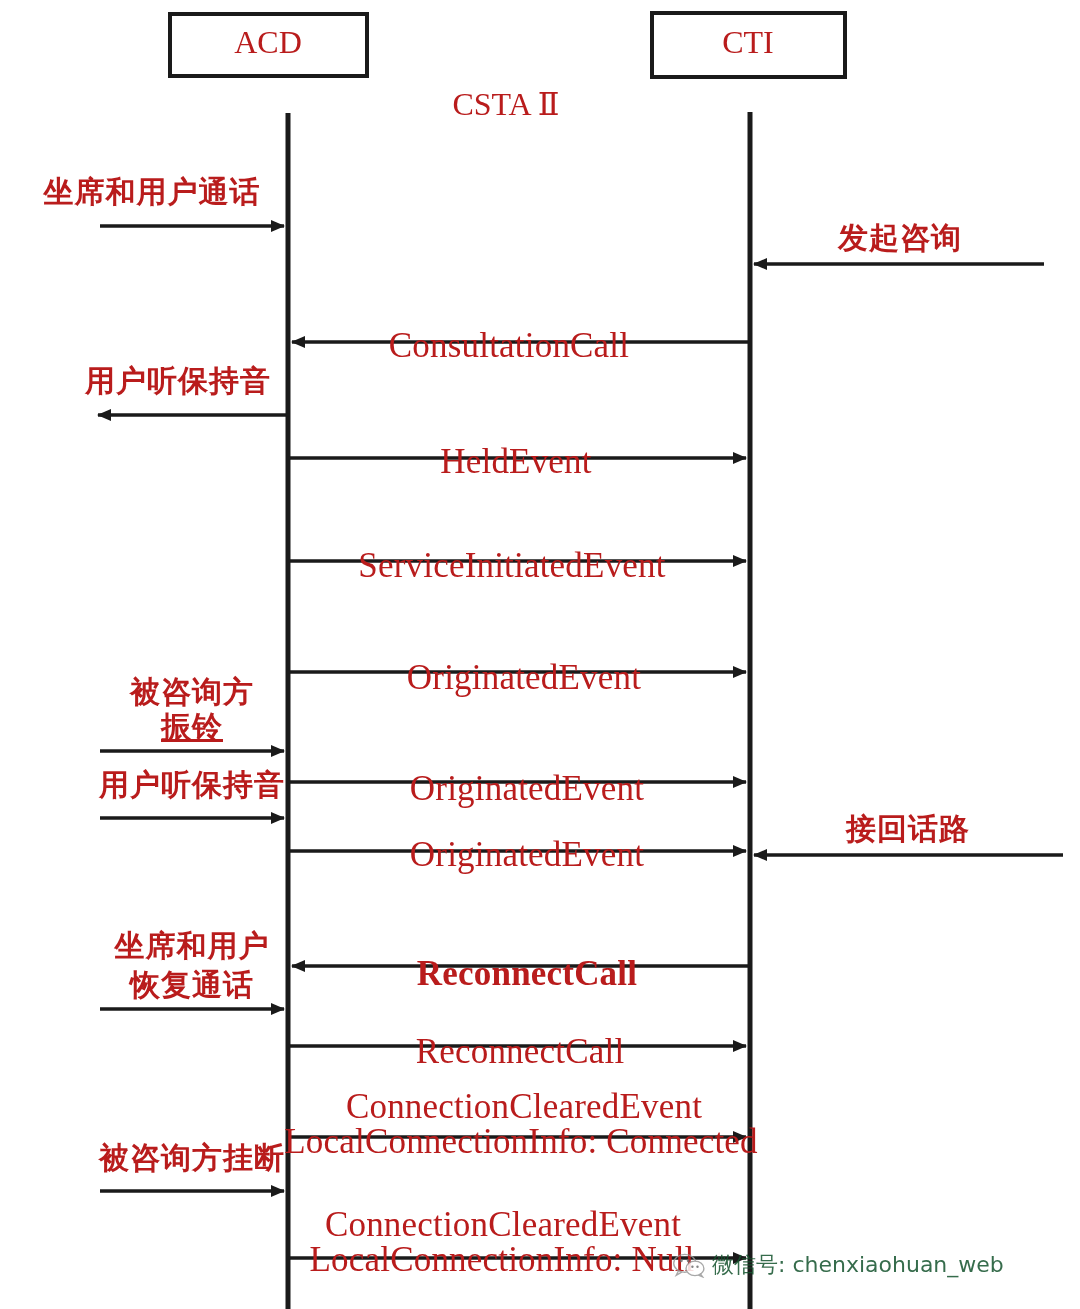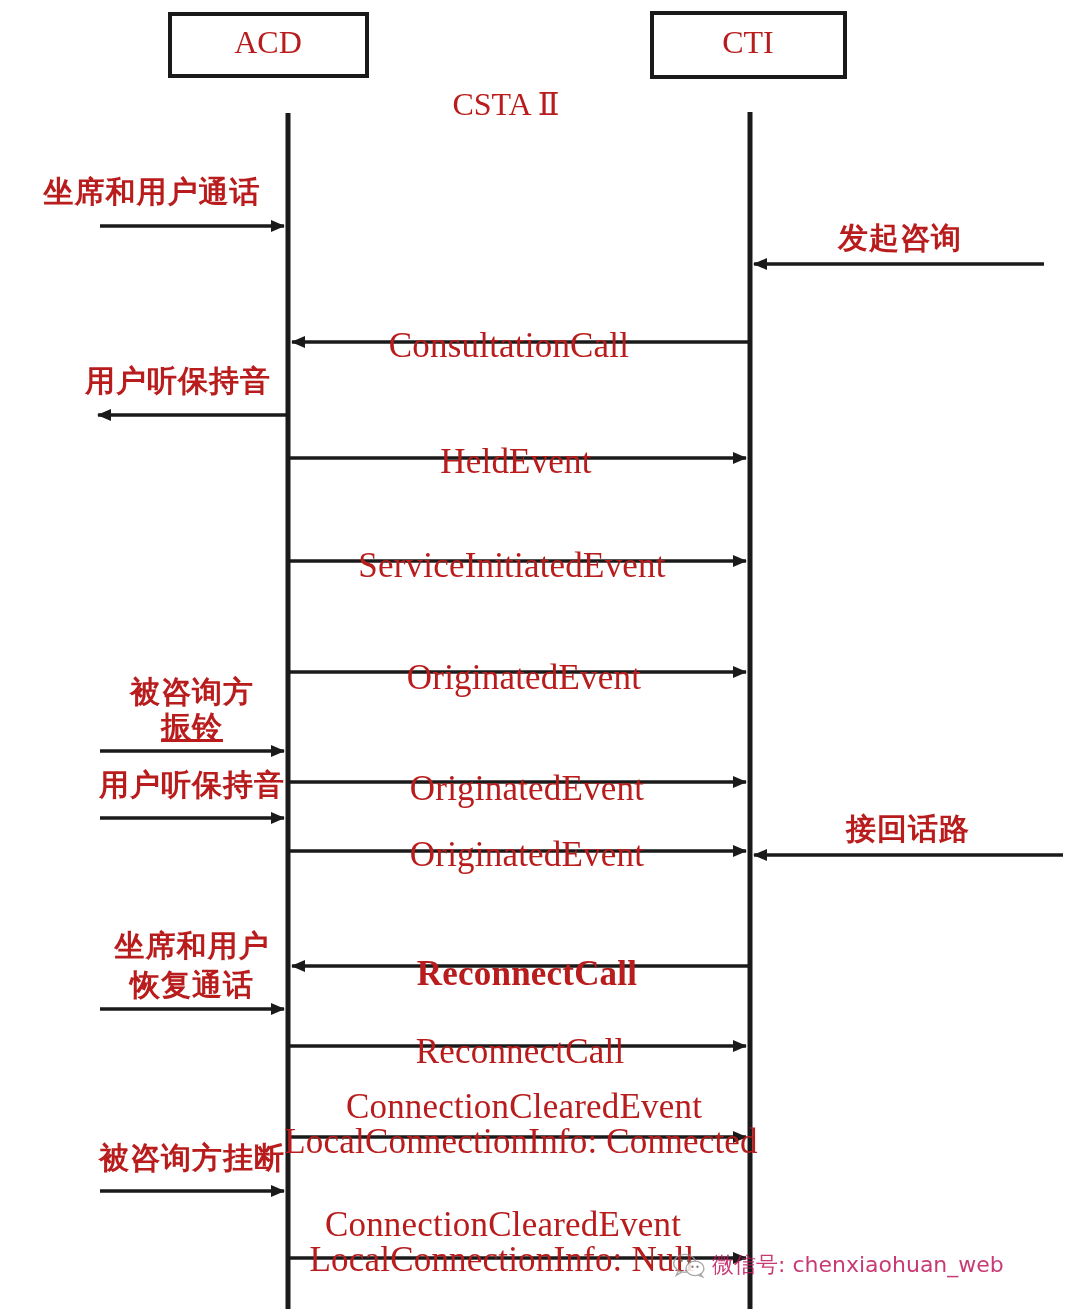--- a/index.html
+++ b/index.html
@@ -43,21 +43,21 @@
   .lbl-box {
     font-family: "Liberation Serif", "DejaVu Serif", serif;
     font-size: 32px;
   }
   .center { transform: translateX(-50%); text-align: center; }
   .watermark {
     position: absolute;
     display: flex;
     align-items: center;
     gap: 6px;
-    color: #be185d;
+    color: #14532d;
     font-family: "DejaVu Sans", "Liberation Sans", sans-serif;
     font-size: 22px;
     opacity: 0.85;
     white-space: nowrap;
   }
   .wm-icon { display: inline-block; width: 34px; height: 26px; }
 </style>
 </head>
 <body>
 

